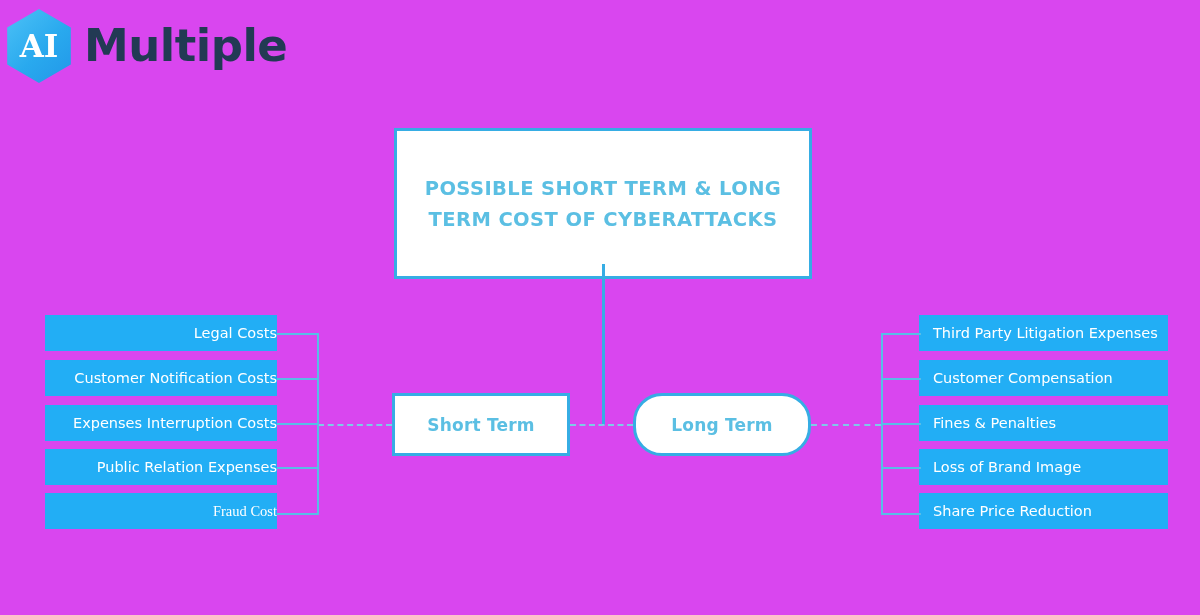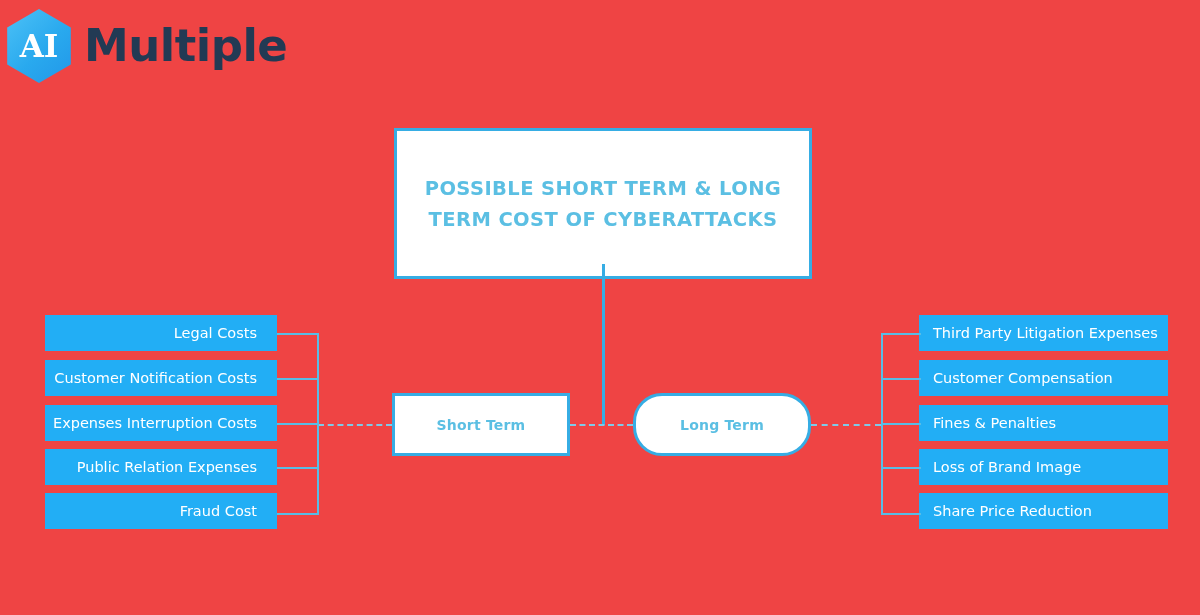--- a/index.html
+++ b/index.html
@@ -10,21 +10,21 @@
     width: 1200px;
     height: 615px;
     background: #ffffff;
     font-family: "Liberation Sans", sans-serif;
     overflow: hidden;
   }
   #canvas {
     position: relative;
     width: 1200px;
     height: 615px;
-    background: #ef4444;
+    background: #d946ef;
   }
 
   
   #logo {
     position: absolute;
     left: 0px;
     top: 4px;
     width: 250px;
     height: 82px;
   }
@@ -101,21 +101,21 @@
     box-sizing: border-box;
     background: #ffffff;
     display: flex;
     align-items: center;
     justify-content: center;
   }
   .center-box .center-label {
     color: #5bbfe3;
     font-family: "DejaVu Sans", sans-serif;
     font-weight: bold;
-    font-size: 14px;
+    font-size: 17px;
     letter-spacing: 0.2px;
   }
   #short-term-box {
     left: 392px;
     top: 393px;
     width: 178px;
     height: 63px;
   }
   #long-term-box {
     left: 633px;
@@ -134,21 +134,21 @@
     font-size: 14.5px;
     height: 36px;
     display: flex;
     align-items: center;
     box-sizing: border-box;
   }
   .leaf-left {
     left: 45px;
     width: 232px;
     justify-content: flex-end;
-    padding-right: 20px;
+    padding-right: 0;
   }
   .leaf-right {
     left: 919px;
     width: 249px;
     justify-content: flex-start;
     padding-left: 14px;
     text-align: right;
   }
 
   
@@ -215,21 +215,21 @@
   </div>
   <div class="leaf leaf-left" style="top:360px;">
     <span>Customer  Notification Costs</span>
   </div>
   <div class="leaf leaf-left" style="top:405px;">
     <span>Expenses Interruption Costs</span>
   </div>
   <div class="leaf leaf-left" style="top:449px;">
     <span>Public Relation Expenses</span>
   </div>
-  <div class="leaf leaf-left" style="top:493px;">
+  <div class="leaf leaf-left" style="top:493px;font-family:Liberation Serif, serif;">
     <span>Fraud Cost</span>
   </div>
 
   <div class="line-h" style="left:277px; top:333px; width:42px;"></div>
   <div class="line-h" style="left:277px; top:378px; width:42px;"></div>
   <div class="line-h" style="left:277px; top:423px; width:42px;"></div>
   <div class="line-h" style="left:277px; top:467px; width:42px;"></div>
   <div class="line-h" style="left:277px; top:513px; width:42px;"></div>
 
   <div class="line-v" style="left:881px; top:333px; width:2px; height:182px;"></div>

